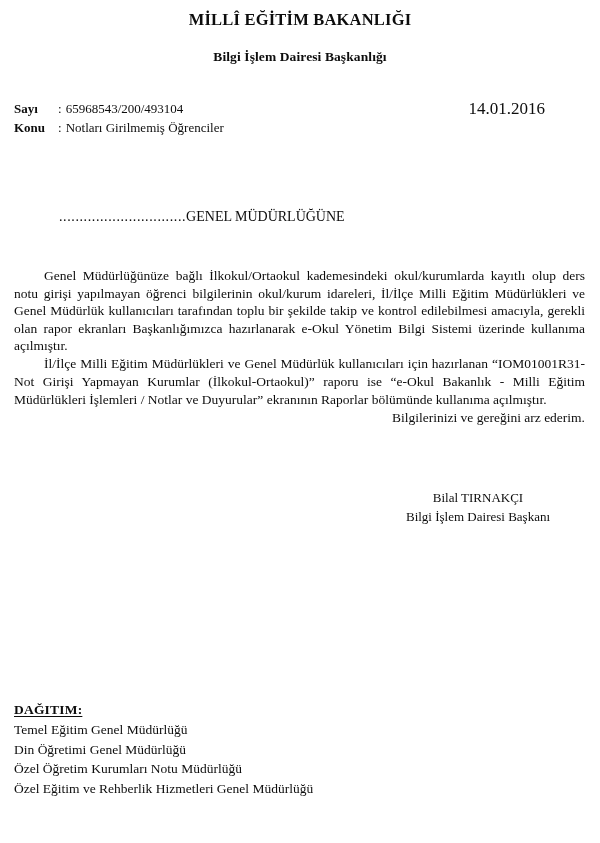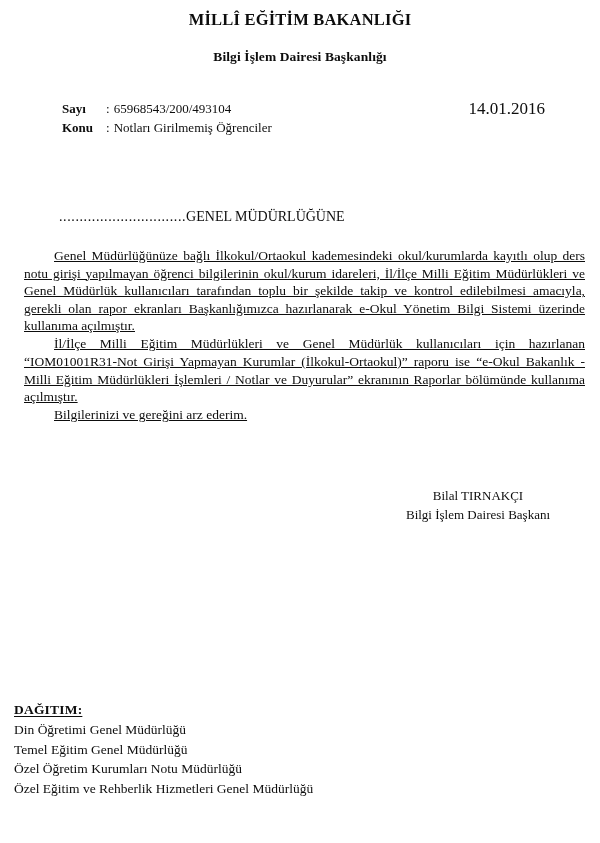--- a/index.html
+++ b/index.html
@@ -51,21 +51,20 @@
   }
 
   
   .meta {
     position: relative;
     margin-top: 34px;
     padding-left: 14px;
     padding-right: 55px;
     font-size: 13px;
     line-height: 18.5px;
-    margin-left: 48px;
   }
   .meta-row {
     display: flex;
     align-items: baseline;
     white-space: nowrap;
   }
   .meta-key {
     font-weight: bold;
     width: 44px;
     flex: 0 0 44px;
@@ -92,36 +91,35 @@
     font-size: 14px;
     line-height: 20px;
     white-space: nowrap;
   }
   .addressee .dots {
     letter-spacing: 0.6px;
   }
 
   
   .body-block {
-    margin-top: 20px;
-    padding-left: 24px;
+    margin-top: 40px;
+    padding-left: 14px;
     padding-right: 15px;
-    text-decoration: underline;
   }
   .para {
     font-size: 13.5px;
     line-height: 17.6px;
     text-align: justify;
     text-justify: inter-word;
     text-indent: 30px;
     margin: 0 0 0.5px 0;
     hyphens: none;
   }
   .para.last {
-    text-align: left;
+    text-align: right;
   }
 
   
   .signature {
     margin-top: 62px;
     text-align: center;
     padding-left: 356px;
     font-size: 13px;
     line-height: 19px;
   }
@@ -179,19 +177,19 @@
     <p class="para last">Bilgilerinizi ve gereğini arz ederim.</p>
   </div>
 
   <div class="signature">
     <div class="sig-name">Bilal TIRNAKÇI</div>
     <div class="sig-title">Bilgi İşlem Dairesi Başkanı</div>
   </div>
 
   <div class="distribution">
     <div class="dist-heading">DAĞITIM:</div>
+    <div class="dist-item">Temel Eğitim Genel Müdürlüğü</div>
     <div class="dist-item">Din Öğretimi Genel Müdürlüğü</div>
-    <div class="dist-item">Temel Eğitim Genel Müdürlüğü</div>
     <div class="dist-item">Özel Öğretim Kurumları Notu Müdürlüğü</div>
     <div class="dist-item">Özel Eğitim ve Rehberlik Hizmetleri Genel Müdürlüğü</div>
   </div>
 
 </div>
 
 </body></html>

